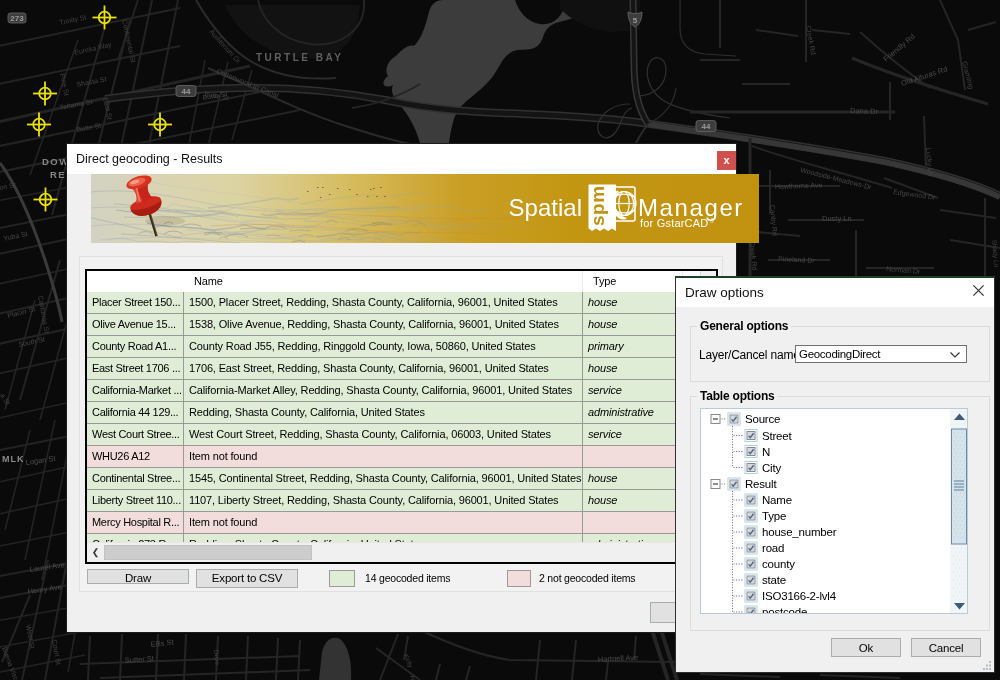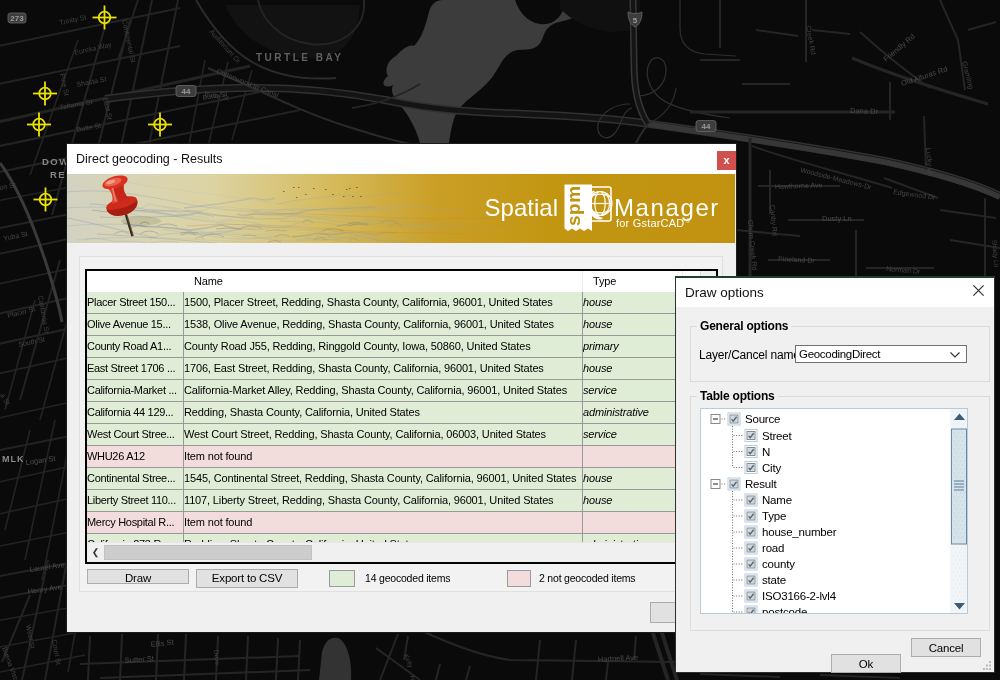--- a/index.html
+++ b/index.html
@@ -6,34 +6,34 @@
   body{width:1000px;height:680px;overflow:hidden;position:relative;
        font-family:"Liberation Sans",sans-serif;background:#060606;}
   #map{position:absolute;left:0;top:0;}
   
   #dlg1{position:absolute;left:66px;top:143px;width:671px;height:490px;
         background:#f0f0f0;border:1px solid #1c1c1c;box-sizing:border-box;}
   #dlg1 .tbar{position:absolute;left:0;top:0;width:100%;height:30px;background:#fff;}
   #dlg1 .tbar .txt{position:absolute;left:9px;top:8px;font-size:12.5px;color:#111;}
   #dlg1 .xbtn{position:absolute;right:0px;top:7px;width:19px;height:19px;background:#cf504d;
               color:#fff;font-size:11px;font-weight:bold;text-align:center;line-height:18px;}
-  #banner{position:absolute;left:0;top:30px;width:100%;height:69px;overflow:hidden;}
+  #banner{position:absolute;left:0;top:30px;width:100%;height:69px;overflow:hidden;padding-left:24px;}
   #panel{position:absolute;left:12px;top:112px;width:644px;height:336px;
          background:#f2f2f2;border:1px solid #e0e0e0;box-sizing:border-box;}
   
   #tbl{position:absolute;left:18px;top:125px;width:633px;height:295px;
        background:#fff;border:2px solid #000;box-sizing:border-box;font-size:11px;letter-spacing:-0.15px;}
   .thead{position:absolute;left:0;top:0;height:21px;width:100%;background:#fff;}
   .hcell{position:absolute;top:0;height:20px;line-height:20px;color:#000;padding-left:10px;box-sizing:border-box;border-right:1px solid #ececec;}
   .rows{position:absolute;left:0;top:20px;width:612px;}
   .row{position:relative;height:22px;border-bottom:1px solid #999;box-sizing:border-box;}
   .row.g{background:#e0edd6;}
   .row.p{background:#f2dcdc;}
   .cell{position:absolute;top:0;height:21px;line-height:21px;white-space:nowrap;overflow:hidden;
-        box-sizing:border-box;border-right:1px solid #999;color:#000;}
+        padding-left:5px;box-sizing:border-box;border-right:1px solid #999;color:#000;}
   .c0{left:0;width:97px;letter-spacing:-0.3px;}
   .c1{left:97px;width:399px;}
   .c2{left:496px;width:100px;font-style:italic;}
   .c3{left:596px;width:18px;border-right:none;}
   #vsc{position:absolute;right:0;top:0;width:15px;height:100%;background:#f0f0f0;border-left:1px solid #dcdcdc;}
   #hsc{position:absolute;left:0;bottom:0;width:612px;height:19px;background:#f0f0f0;border-top:1px solid #e5e5e5;}
   #hsc .arr{position:absolute;left:0;top:0;width:17px;height:100%;color:#333;font-size:9px;line-height:19px;text-align:center;}
   #hsc .thumb{position:absolute;left:17px;top:2px;width:208px;height:15px;background:#cdcdcd;border:1px solid #c2c2c2;box-sizing:border-box;}
   
   .btn{position:absolute;background:#e1e1e1;border:1px solid #a8aeab;box-sizing:border-box;
@@ -54,21 +54,21 @@
   .grp .lab{position:absolute;left:6px;top:-8px;background:#f0f0f0;padding:0 3px;
             font-size:12px;letter-spacing:-0.2px;font-weight:bold;color:#000;}
   #grp1{left:14px;top:48px;width:298px;height:54px;}
   #grp2{left:14px;top:118px;width:298px;height:233px;}
   #lyrlab{position:absolute;left:23px;top:70px;font-size:12px;letter-spacing:-0.2px;color:#000;}
   #combo{position:absolute;left:119px;top:67px;width:172px;height:18px;background:#fff;
          border:1px solid #707070;box-sizing:border-box;font-size:11.5px;letter-spacing:-0.3px;line-height:16px;padding-left:3px;}
   #combo svg{position:absolute;right:6px;top:6px;}
   #tree{position:absolute;left:24px;top:130px;width:268px;height:206px;background:#fff;
         border:1px solid #b7cbd9;box-sizing:border-box;overflow:hidden;font-size:12px;}
-    #bOk{left:155px;top:376px;width:70px;height:19px;line-height:18px;}
+    #bOk{left:155px;top:360px;width:70px;height:19px;line-height:18px;}
   #bCancel{left:235px;top:360px;width:70px;height:19px;line-height:18px;}
 </style>
 </head>
 <body>
 <svg id="map" width="1000" height="680" viewBox="0 0 1000 680">
 <rect width="1000" height="680" fill="#0a0a0a"></rect>
 <path d="M420,143 C416,128 408,114 399,104 C394,98 390,92 393,85 C383,90 380,82 388,76 C384,70 388,60 396,56 C402,50 408,44 414,46 C422,38 426,24 429,12 C431,4 436,0 443,0 L515,0 C519,12 527,22 540,24 C553,26 563,16 565,4 L566,0 L581,0 C585,7 581,15 573,18 C563,22 555,21 548,28 C542,34 544,42 536,47 C528,52 518,47 510,53 C500,60 498,72 488,82 C478,93 467,99 459,109 C453,117 451,130 449,143 Z" fill="#3c3c3c"></path>
 <path d="M319,680 L322,652 C325,640 332,635 340,639 C348,645 352,662 351,680 Z" fill="#333333"></path>
 <path d="M225,5 C235,30 260,52 300,58 C330,62 352,48 358,22 L360,5 Z" fill="#121212"></path>
 <path d="M560,8 C570,20 590,30 612,32 L640,30 L640,0 L560,0 Z" fill="#101010"></path>

